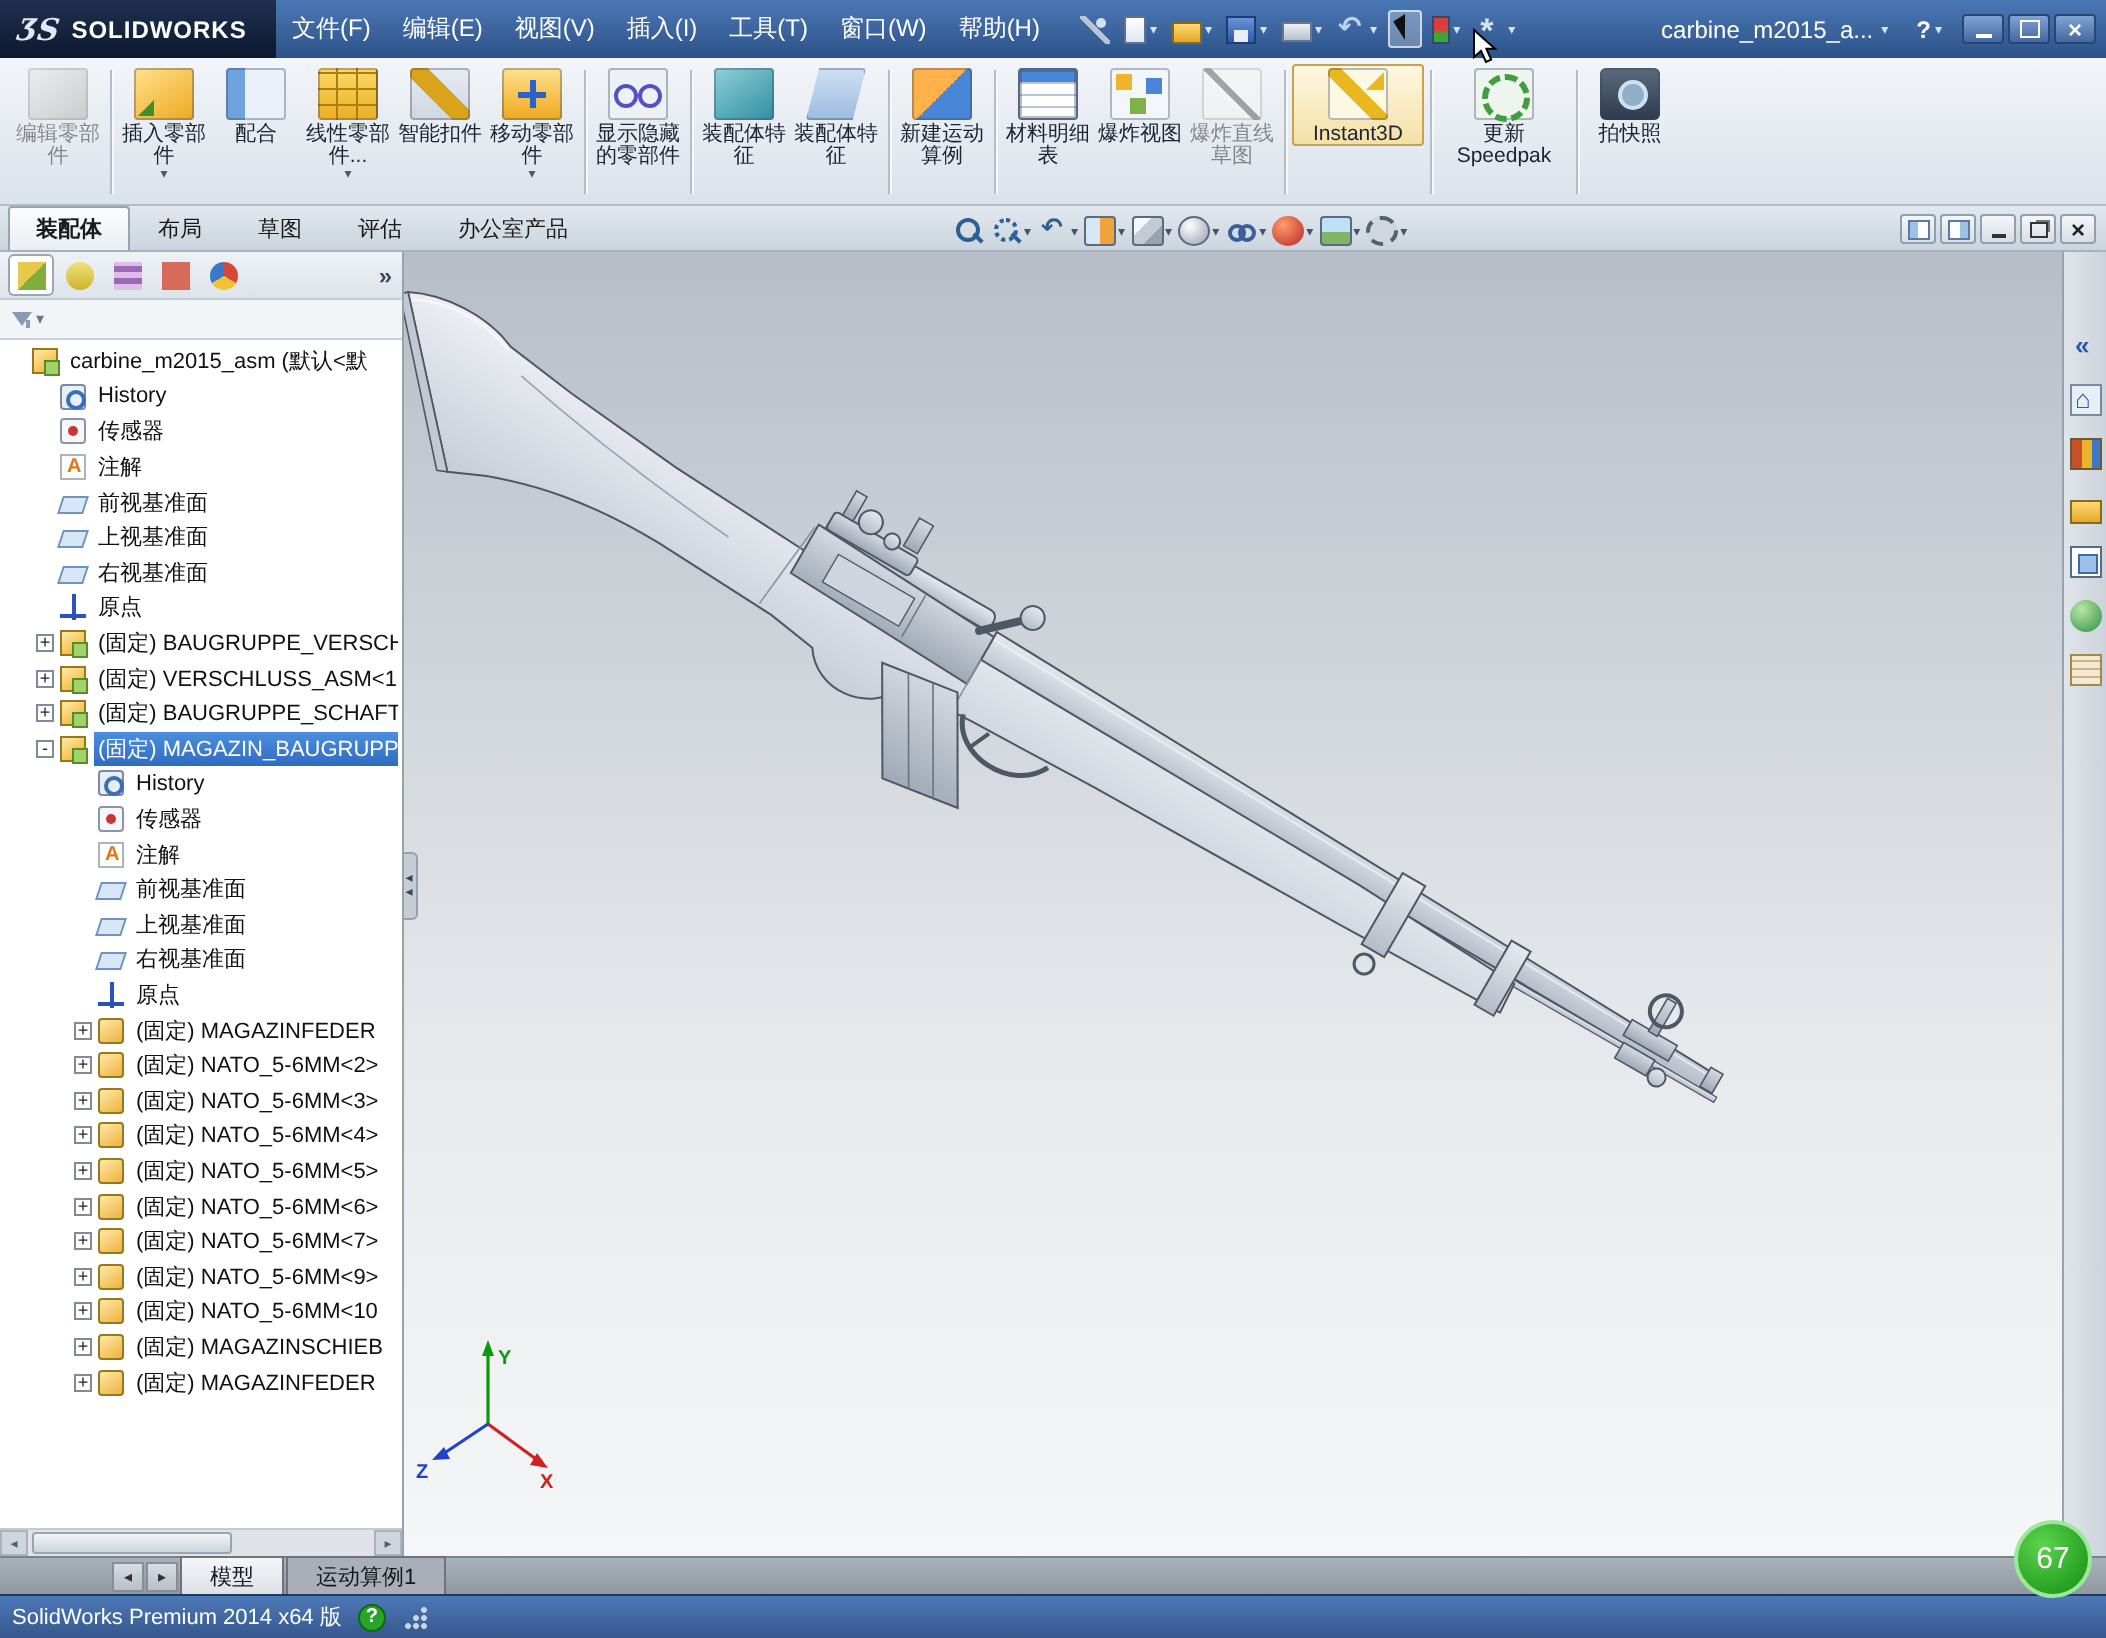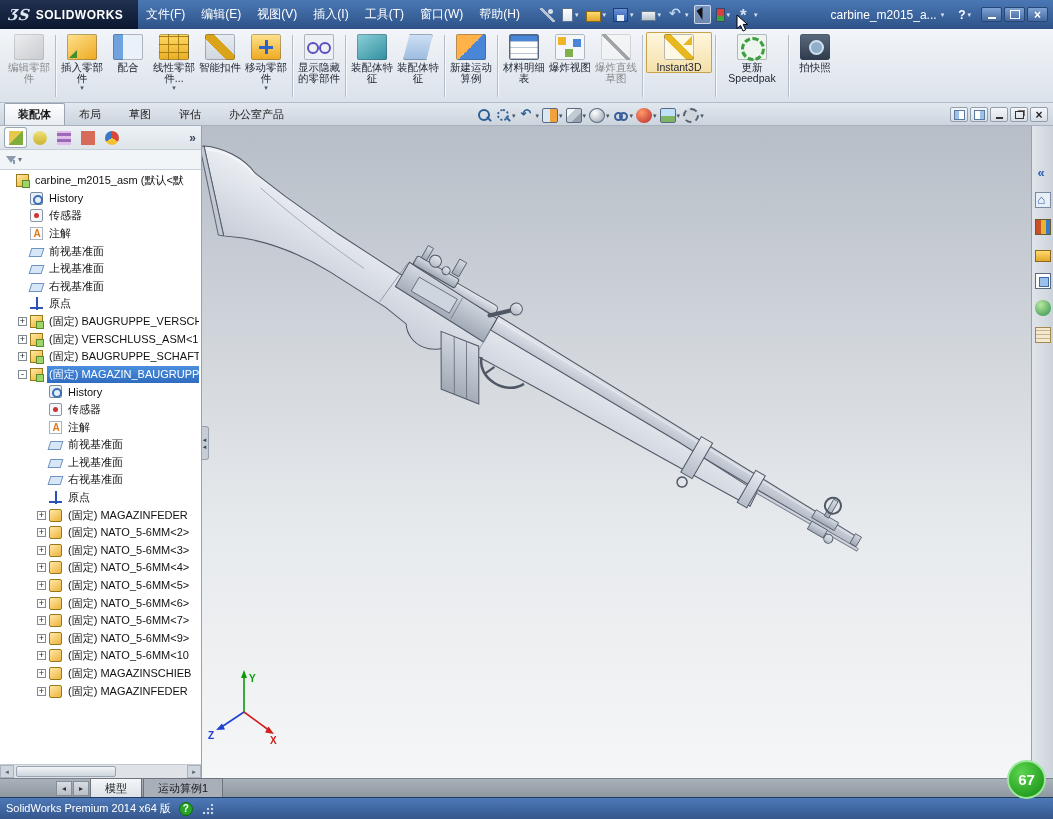--- a/index.html
+++ b/index.html
@@ -172,21 +172,21 @@
 .status-segs{margin-left:auto;display:flex;align-items:center}
 .status-seg{background:linear-gradient(#e2eaf5,#c2d2e8);color:#101418;border:1px solid #7a90b0;padding:1px 11px;margin-left:3px;height:16px;display:flex;align-items:center;white-space:nowrap}
 .status-help{width:14px;height:14px;border-radius:50%;background:#28a428;border:1px solid #0f6a0f;color:#fff;font-size:10px;font-weight:bold;display:flex;align-items:center;justify-content:center;margin-left:8px}
 .grip{width:14px;height:14px;margin-left:8px;background:
  radial-gradient(circle at 3px 11px,#c8d4e8 1.3px,transparent 1.6px),
  radial-gradient(circle at 7px 7px,#c8d4e8 1.3px,transparent 1.6px),
  radial-gradient(circle at 11px 3px,#c8d4e8 1.3px,transparent 1.6px),
  radial-gradient(circle at 7px 11px,#c8d4e8 1.3px,transparent 1.6px),
  radial-gradient(circle at 11px 7px,#c8d4e8 1.3px,transparent 1.6px),
  radial-gradient(circle at 11px 11px,#c8d4e8 1.3px,transparent 1.6px)}
-.badge67{position:absolute;right:7px;bottom:20px;width:39px;height:39px;border-radius:50%;background:radial-gradient(circle at 35% 30%,#5cd44e,#128c12);border:2px solid #9ce89a;color:#fff;font-weight:bold;font-size:15px;display:flex;align-items:center;justify-content:center;z-index:60}
+.badge67{position:absolute;right:7px;bottom:20px;width:39px;height:39px;border-radius:50%;background:radial-gradient(circle at 35% 30%,#5cd44e,#128c12);border:2px solid #9ce89a;color:#fff;font-weight:normal;font-size:15px;display:flex;align-items:center;justify-content:center;z-index:60}
 .cursor{position:absolute;left:736px;top:14px;z-index:99;pointer-events:none}
 </style>
 </head>
 <body>
 
 <div id="app">
 
   <div class="titlebar">
     <div class="logo">
       <span class="logo-glyph">ƷS</span>

